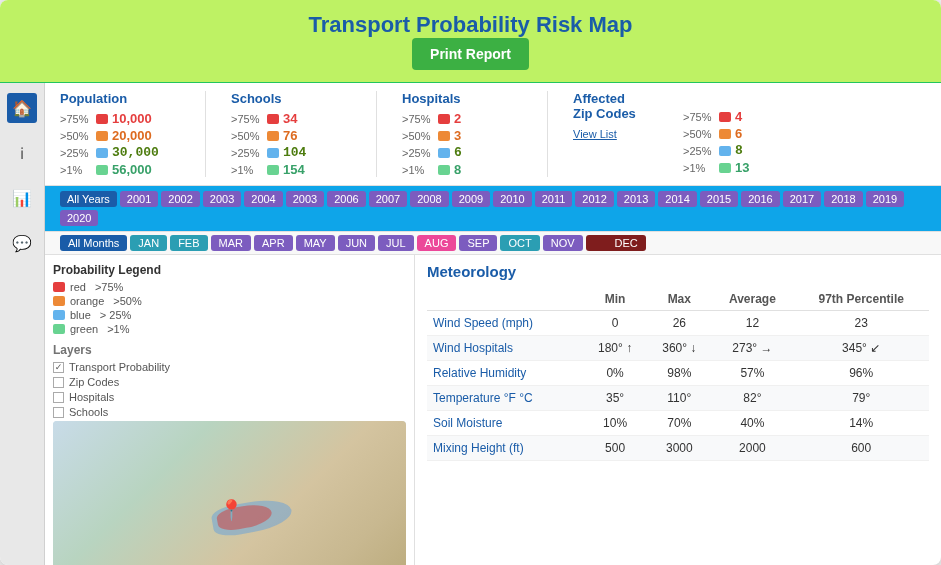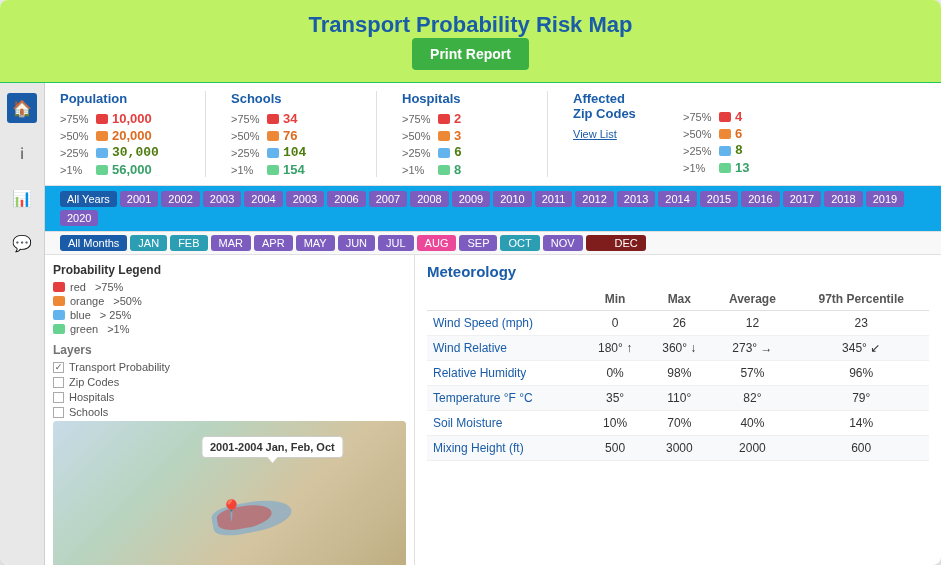--- a/index.html
+++ b/index.html
@@ -276,21 +276,20 @@
               <div class="layer-checkbox"></div>
               <span>Hospitals</span>
             </div>
             <div class="layer-item">
               <div class="layer-checkbox"></div>
               <span>Schools</span>
             </div>
           </div>
           <div class="map-container">
             <div class="map-bg">
-              <div class="map-tooltip">2001-2004  Jan, Feb, Oct</div>
               <div class="map-plume">
                 <div class="plume-blue"></div>
                 <div class="plume-red"></div>
               </div>
               <div class="map-pin">📍</div>
             </div>
           </div>
         </div>
 
         <div class="meteo-panel">
@@ -307,21 +306,21 @@
             </thead>
             <tbody id="meteo-tbody">
             <tr>
     <td>Wind Speed (mph)</td>
     <td>0</td>
     <td>26</td>
     <td>12</td>
     <td>23</td>
   </tr>
                 <tr>
-    <td>Wind Relative</td>
+    <td>Wind Hospitals</td>
     <td>180° ↑</td>
     <td>360° ↓</td>
     <td>273° →</td>
     <td>345° ↙</td>
   </tr>
                 <tr>
     <td>Relative Humidity</td>
     <td>0%</td>
     <td>98%</td>
     <td>57%</td>

